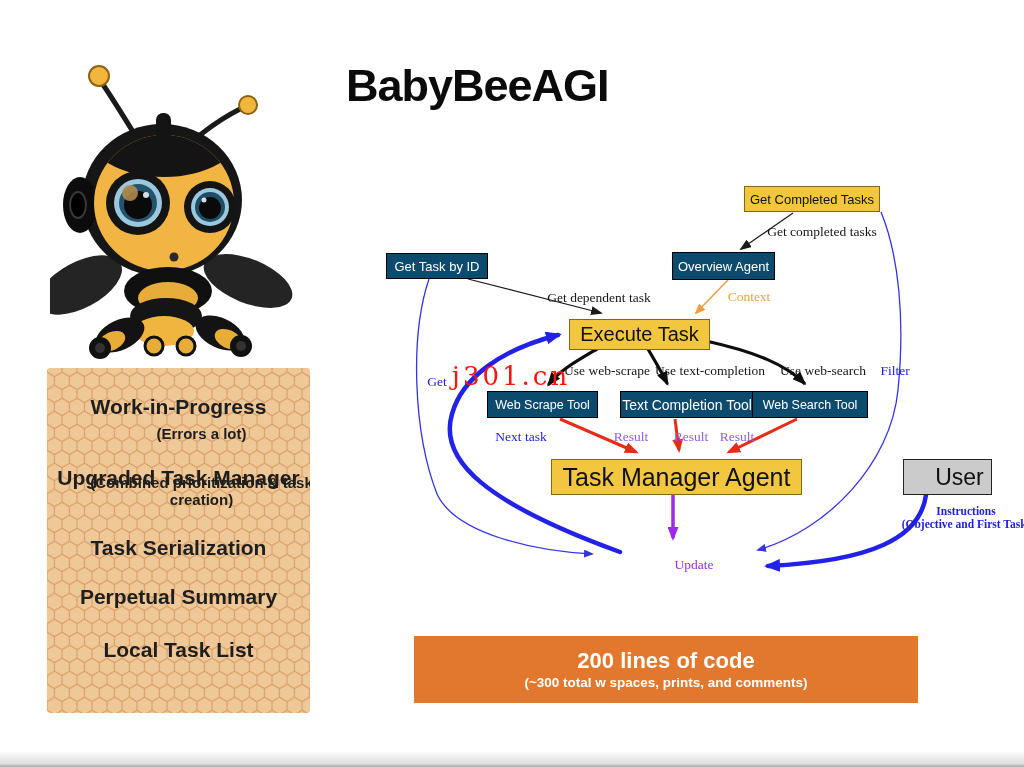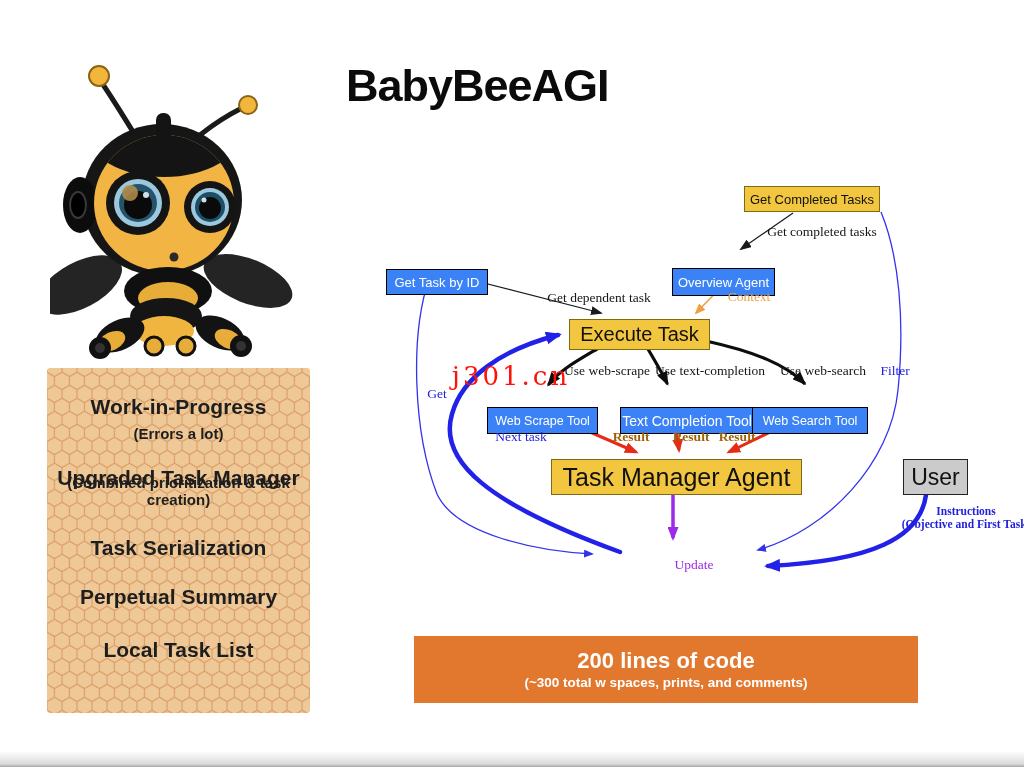--- a/index.html
+++ b/index.html
@@ -10,35 +10,35 @@
   
   .title{position:absolute;left:346px;top:60px;font-size:45px;font-weight:700;color:#0b0b0b;letter-spacing:-1px;}
   .subtitle{position:absolute;left:348px;top:115px;font-size:16px;color:#5a5a5a;}
 
   
   .features{position:absolute;left:47px;top:368px;width:263px;height:345px;border-radius:4px;
             overflow:hidden;background:#eac28f;}
   .features svg.hexbg{position:absolute;left:0;top:0;width:100%;height:100%;}
   .feat-line{position:absolute;width:100%;text-align:center;color:#1e1e1e;transform:translateY(-50%);}
   .feat-title{font-size:21px;font-weight:700;}
-  .feat-sub{font-size:15px;font-weight:700;}
+  .feat-sub{font-size:15px;font-weight:700;padding-left:23px;}
 
   
   svg.edges{position:absolute;left:0;top:0;z-index:1;pointer-events:none;}
   .node{position:absolute;z-index:2;display:flex;align-items:center;justify-content:center;
         text-align:center;white-space:nowrap;}
   .node.yellow{background:#f2c63e;border:1px solid #7d6a12;color:#111;}
-  .node.black{background:#3b82f6;border:1px solid #000;color:#fff;margin-top:16px;}
-  .node.gray{background:#cbcbcb;border:1.5px solid #222;color:#111;}
+  .node.black{background:#0c4a6e;border:1px solid #000;color:#fff;}
+  .node.gray{background:#cbcbcb;border:1.5px solid #222;color:#111;padding-left:24px;}
   .node.ellipse{background:#050505;border-radius:50%;color:#fff;}
 
   .elabel{position:absolute;z-index:3;transform:translate(-50%,-50%);white-space:nowrap;
           font-family:"Liberation Serif","DejaVu Serif",serif;font-size:13.5px;color:#151515;}
   .lbl-blue{color:#2121dd;}
-  .lbl-red{color:#a16207;font-weight:bold;}
+  .lbl-red{color:#8b5cf6;}
   .lbl-orange{color:#ef9f44;}
   .lbl-purple{color:#9b2be8;}
   .lbl-instructions{font-size:11.5px;font-weight:700;text-align:center;line-height:13px;}
 
   .watermark{position:absolute;z-index:4;transform:translate(-50%,-50%);
              font-family:"DejaVu Serif","Liberation Serif",serif;
              font-size:26px;color:#ff120a;letter-spacing:3px;}
 
   
   .banner{position:absolute;left:414px;top:636px;width:504px;height:67px;background:#e2782e;
@@ -189,21 +189,21 @@
   <div class="node yellow" style="left:551px;top:459px;width:249px;height:34px;font-size:25px;">Task Manager Agent</div>
   <div class="node gray" style="left:903px;top:459px;width:63px;height:34px;font-size:23px;">User</div>
 
   <div class="elabel" style="left:822px;top:232px;">Get completed tasks</div>
   <div class="elabel" style="left:599px;top:298px;">Get dependent task</div>
   <div class="elabel lbl-orange" style="left:713px;top:297px;margin-left:36px;">Context</div>
   <div class="elabel" style="left:607px;top:371px;">Use web-scrape</div>
   <div class="elabel" style="left:710px;top:371px;">Use text-completion</div>
   <div class="elabel" style="left:823px;top:371px;">Use web-search</div>
   <div class="elabel lbl-blue" style="left:895px;top:371px;">Filter</div>
-  <div class="elabel lbl-blue" style="left:437px;top:394px;">Get</div>
+  <div class="elabel lbl-blue" style="left:437px;top:382px;">Get</div>
   <div class="elabel lbl-blue" style="left:521px;top:437px;">Next task</div>
   <div class="elabel lbl-red" style="left:631px;top:437px;">Result</div>
   <div class="elabel lbl-red" style="left:691px;top:437px;">Result</div>
   <div class="elabel lbl-red" style="left:737px;top:437px;">Result</div>
   <div class="elabel lbl-purple" style="left:694px;top:518px;margin-top:47px;">Update</div>
   <div class="elabel lbl-blue lbl-instructions" style="left:966px;top:518px;">
     <div>Instructions</div>
     <div>(Objective and First Task)</div>
   </div>
 

